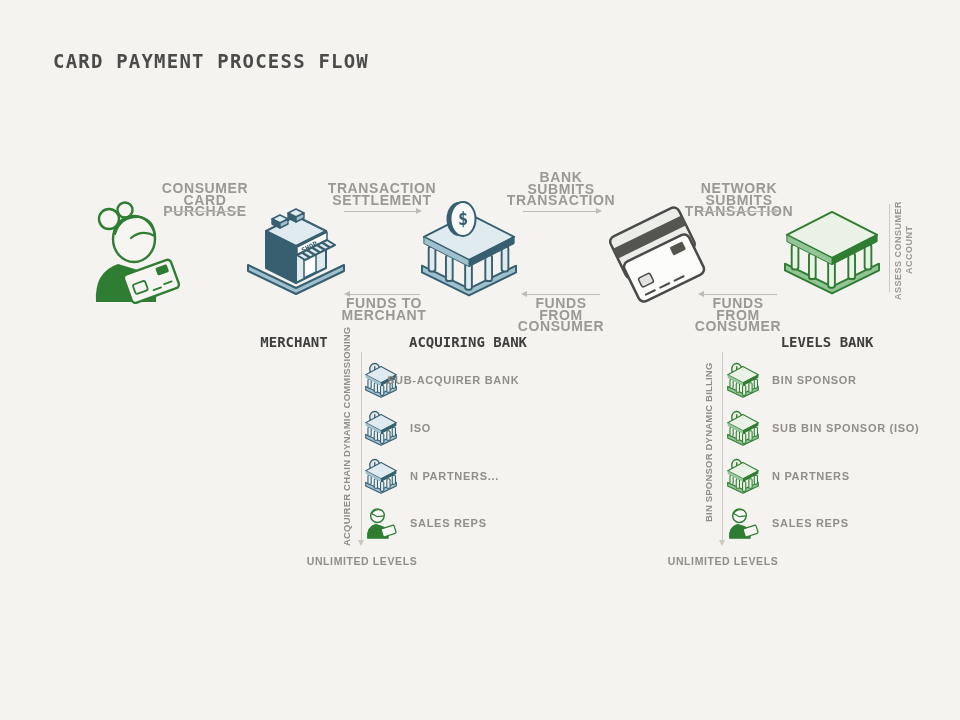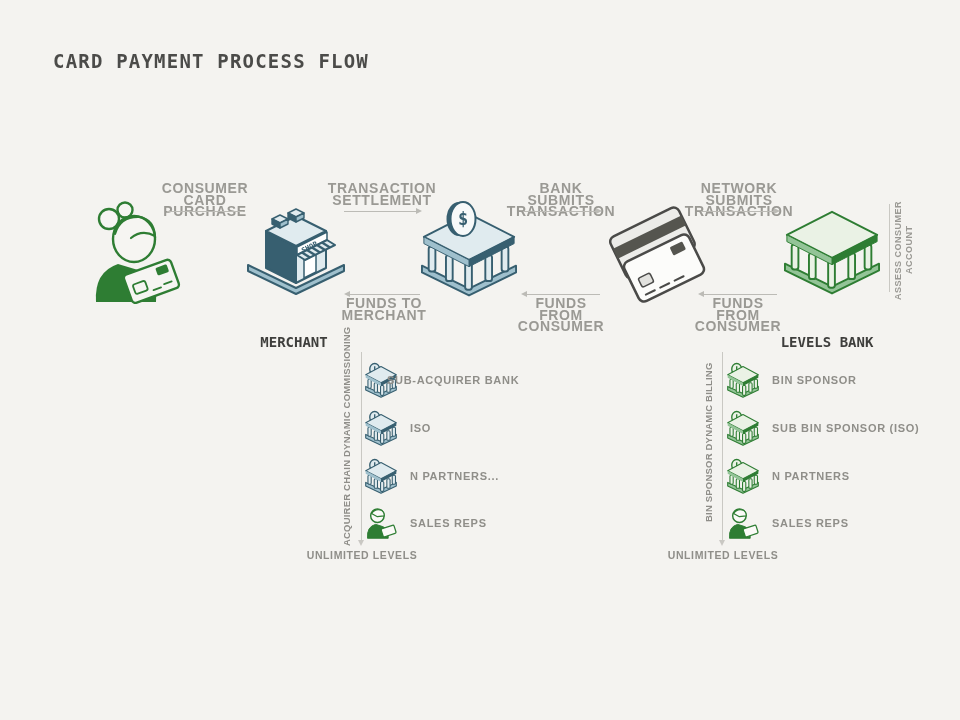--- a/index.html
+++ b/index.html
@@ -31,21 +31,21 @@
 
   .chain-vlabel{position:absolute;writing-mode:vertical-rl;transform:rotate(180deg);
                 width:14px;text-align:center;white-space:nowrap;
                 font-size:9.5px;font-weight:700;letter-spacing:.2px;
                 color:var(--chain_text,#8f8e89);}
 
   .chain-item-label{position:absolute;font-size:11px;font-weight:700;letter-spacing:.7px;
                     color:var(--chain_text,#8f8e89);white-space:nowrap;}
 
   .footer-label{position:absolute;width:170px;text-align:center;font-size:10.5px;
-                font-weight:700;letter-spacing:.6px;color:var(--chain_text,#8f8e89);}
+                font-weight:700;letter-spacing:.6px;color:var(--chain_text,#8f8e89);margin-top:6px;}
 
   .side-note{position:absolute;writing-mode:vertical-rl;transform:rotate(180deg);
              width:26px;text-align:center;font-size:9px;font-weight:700;letter-spacing:.5px;
              line-height:11px;color:var(--label_text,#9a9994);}
 
   .icon{position:absolute;}
   .icon svg{display:block;overflow:visible;}
 
   .c-blue{--dark:var(--blue_dark,#375f70);--mid:var(--blue_mid,#9fc0cd);--light:var(--blue_light,#e0ebef);}
   .c-green{--dark:var(--green_dark,#2e7d33);--mid:var(--green_mid,#93c497);--light:var(--green_light,#eaf2e5);}
@@ -99,21 +99,21 @@
 <div class="canvas">
 
   <div class="title">CARD PAYMENT PROCESS FLOW</div>
 
   <div class="flow-label" style="left:150px;top:183px">CONSUMER CARD PURCHASE</div>
   <div class="hline" style="left:167px;top:211px;width:76px"></div>
 
   <div class="flow-label" style="left:327px;top:183px">TRANSACTION SETTLEMENT</div>
   <div class="hline ah-r" style="left:344px;top:211px;width:76px"></div>
 
-  <div class="flow-label" style="left:506px;top:183px">BANK SUBMITS TRANSACTION</div>
+  <div class="flow-label" style="left:506px;top:172px">BANK SUBMITS TRANSACTION</div>
   <div class="hline ah-r" style="left:523px;top:211px;width:77px"></div>
 
   <div class="flow-label" style="left:684px;top:183px">NETWORK SUBMITS TRANSACTION</div>
   <div class="hline ah-r" style="left:701px;top:211px;width:77px"></div>
 
   <div class="hline ah-l" style="left:346px;top:294px;width:74px"></div>
   <div class="flow-label ret" style="left:339px;top:298px">FUNDS TO MERCHANT</div>
 
   <div class="hline ah-l" style="left:523px;top:294px;width:77px"></div>
   <div class="flow-label ret" style="left:516px;top:298px">FUNDS FROM CONSUMER</div>
@@ -200,20 +200,21 @@
   <div class="icon c-green" style="left:779px;top:208px">
     <svg width="106" height="96" viewBox="0 0 110 100">
         <use href="#sym-bank-big"></use>
       </svg>
   </div>
 
   <div class="vline" style="left:889px;top:204px;height:88px"></div>
   <div class="side-note" style="left:893px;top:200px;height:100px">ASSESS CONSUMER ACCOUNT</div>
 
   <div class="entity-label" style="left:194px;top:334px">MERCHANT</div>
+  <div class="entity-label" style="left:368px;top:334px">ACQUIRING BANK</div>
   <div class="entity-label" style="left:727px;top:334px">LEVELS BANK</div>
 
   <div class="vline ah-d" style="left:361px;top:352px;height:189px"></div>
   <div class="chain-vlabel" style="left:341px;top:334px;height:212px">ACQUIRER CHAIN DYNAMIC COMMISSIONING</div>
 
   <div class="icon c-blue" style="left:363px;top:362px">
     <svg width="36" height="38" viewBox="0 0 40 42">
         <use href="#sym-bank-small"></use>
       </svg>
     </div>

